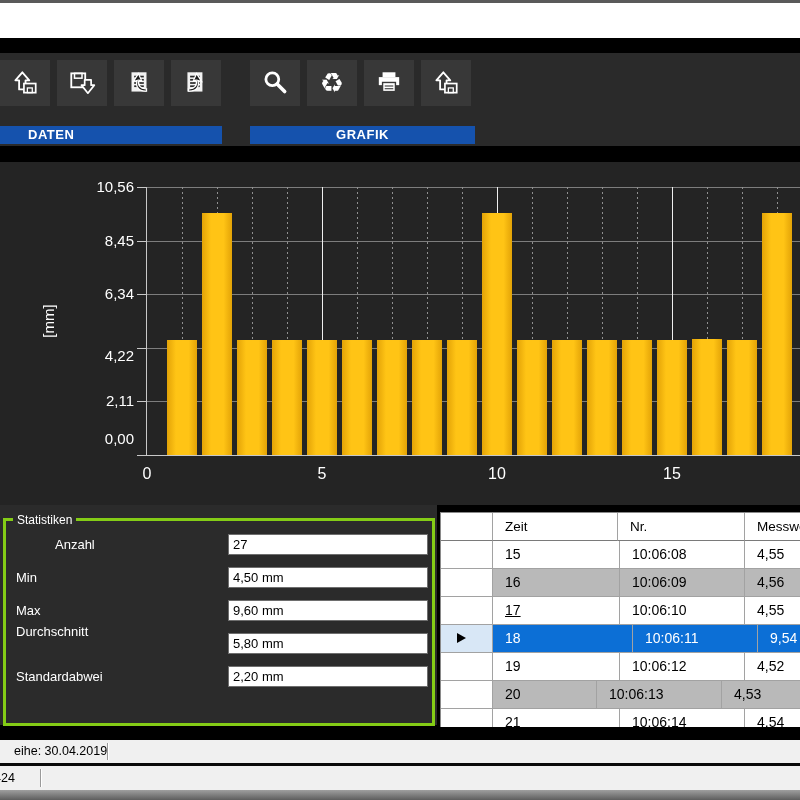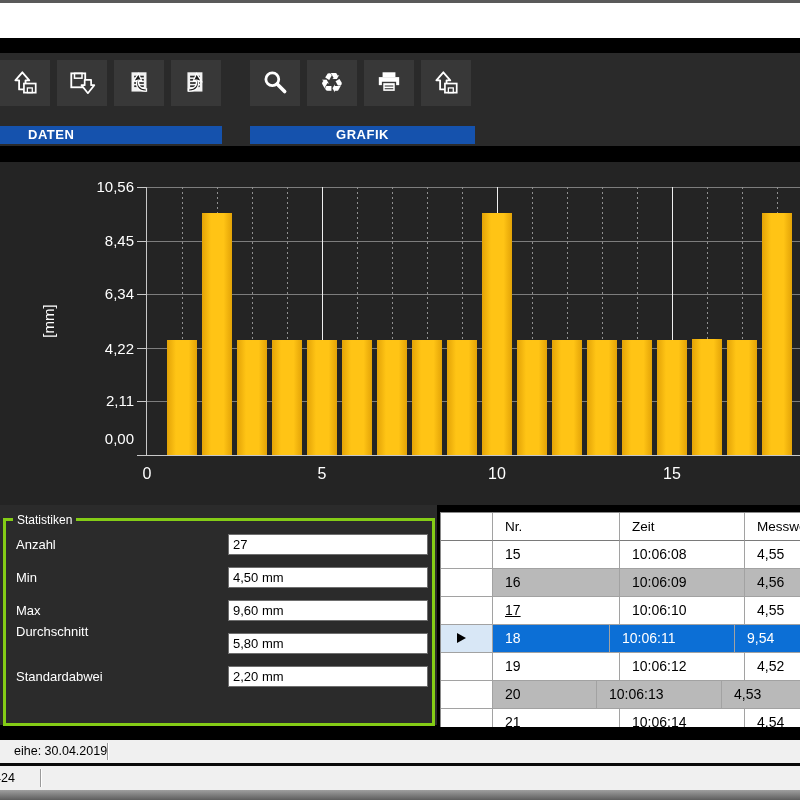--- a/index.html
+++ b/index.html
@@ -220,56 +220,56 @@
     <div class="bar" style="left: 657px; top: 178px; height: 115px;"></div>
     <div class="bar" style="left: 692px; top: 177px; height: 116px;"></div>
     <div class="bar" style="left: 727px; top: 178px; height: 115px;"></div>
     <div class="bar" style="left: 762px; top: 51px; height: 242px;"></div>
     <div class="axis-y"></div>
     <div class="axis-x"></div>
     <div class="ytick-label" style="top: 268px;">0,00</div>
     <div class="ytick-dash" style="top: 293px;"></div>
     <div class="ytick-label" style="top: 230px;">2,11</div>
     <div class="ytick-dash" style="top: 239px;"></div>
-    <div class="ytick-label" style="top: 178px;">4,22</div>
+    <div class="ytick-label" style="top: 185px;">4,22</div>
     <div class="ytick-dash" style="top: 186px;"></div>
     <div class="ytick-label" style="top: 123px;">6,34</div>
     <div class="ytick-dash" style="top: 132px;"></div>
     <div class="ytick-label" style="top: 70px;">8,45</div>
     <div class="ytick-dash" style="top: 79px;"></div>
     <div class="ytick-label" style="top: 16px;">10,56</div>
     <div class="ytick-dash" style="top: 25px;"></div>
     <div class="xtick-label" style="left: 130px;">0</div>
     <div class="xtick-label" style="left: 305px;">5</div>
     <div class="xtick-label" style="left: 480px;">10</div>
     <div class="xtick-label" style="left: 655px;">15</div>
   </div>
 
 <div class="abs" id="lower"></div>
 <div class="abs" id="stats-area">
   <div class="abs" id="stats-box">
     <span id="stats-title">Statistiken</span>
-  <div class="stat-label" style="top: 13px;">Anzahl</div>
+  <div class="stat-label" style="top: 13px; margin-left: 39px;">Anzahl</div>
       <input class="stat-input" type="text" value="27" style="top: 13px;">
       <div class="stat-label" style="top: 46px;">Min</div>
       <input class="stat-input" type="text" value="4,50 mm" style="top: 46px;">
       <div class="stat-label" style="top: 79px;">Max</div>
       <input class="stat-input" type="text" value="9,60 mm" style="top: 79px;">
       <div class="stat-label" style="top: 100px;">Durchschnitt</div>
       <input class="stat-input" type="text" value="5,80 mm" style="top: 112px;">
       <div class="stat-label" style="top: 145px;">Standardabwei</div>
       <input class="stat-input" type="text" value="2,20 mm" style="top: 145px;">
     </div>
 </div>
 
 <div class="abs" id="table">
     <div class="trow thead">
       <div class="tcell rowhdr" style="width: 52px;"></div>
+      <div class="tcell" style="width: 125px;">Zeit</div>
       <div class="tcell" style="width: 127px;">Nr.</div>
-      <div class="tcell" style="width: 125px;">Zeit</div>
       <div class="tcell" style="width: 130px;">Messwert</div>
     </div>
     <div class="trow row-white">
       <div class="tcell rowhdr" style="width: 52px;"></div>
       <div class="tcell" style="width: 127px;">15</div>
       <div class="tcell" style="width: 125px;">10:06:08</div>
       <div class="tcell" style="width: 130px;">4,55</div>
     </div>
     <div class="trow row-alt">
       <div class="tcell rowhdr" style="width: 52px;"></div>
@@ -280,21 +280,21 @@
     <div class="trow row-white">
       <div class="tcell rowhdr" style="width: 52px;"></div>
       <div class="tcell" style="width: 127px; text-decoration: underline;">17</div>
       <div class="tcell" style="width: 125px;">10:06:10</div>
       <div class="tcell" style="width: 130px;">4,55</div>
     </div>
     <div class="trow row-sel">
       <div class="tcell rowhdr" style="width: 52px;">
         <span class="sel-arrow"></span>
       </div>
-      <div class="tcell" style="width: 117px;">18</div>
+      <div class="tcell" style="width: 140px;">18</div>
       <div class="tcell" style="width: 125px;">10:06:11</div>
       <div class="tcell" style="width: 130px;">9,54</div>
     </div>
     <div class="trow row-white">
       <div class="tcell rowhdr" style="width: 52px;"></div>
       <div class="tcell" style="width: 127px;">19</div>
       <div class="tcell" style="width: 125px;">10:06:12</div>
       <div class="tcell" style="width: 130px;">4,52</div>
     </div>
     <div class="trow row-alt">

